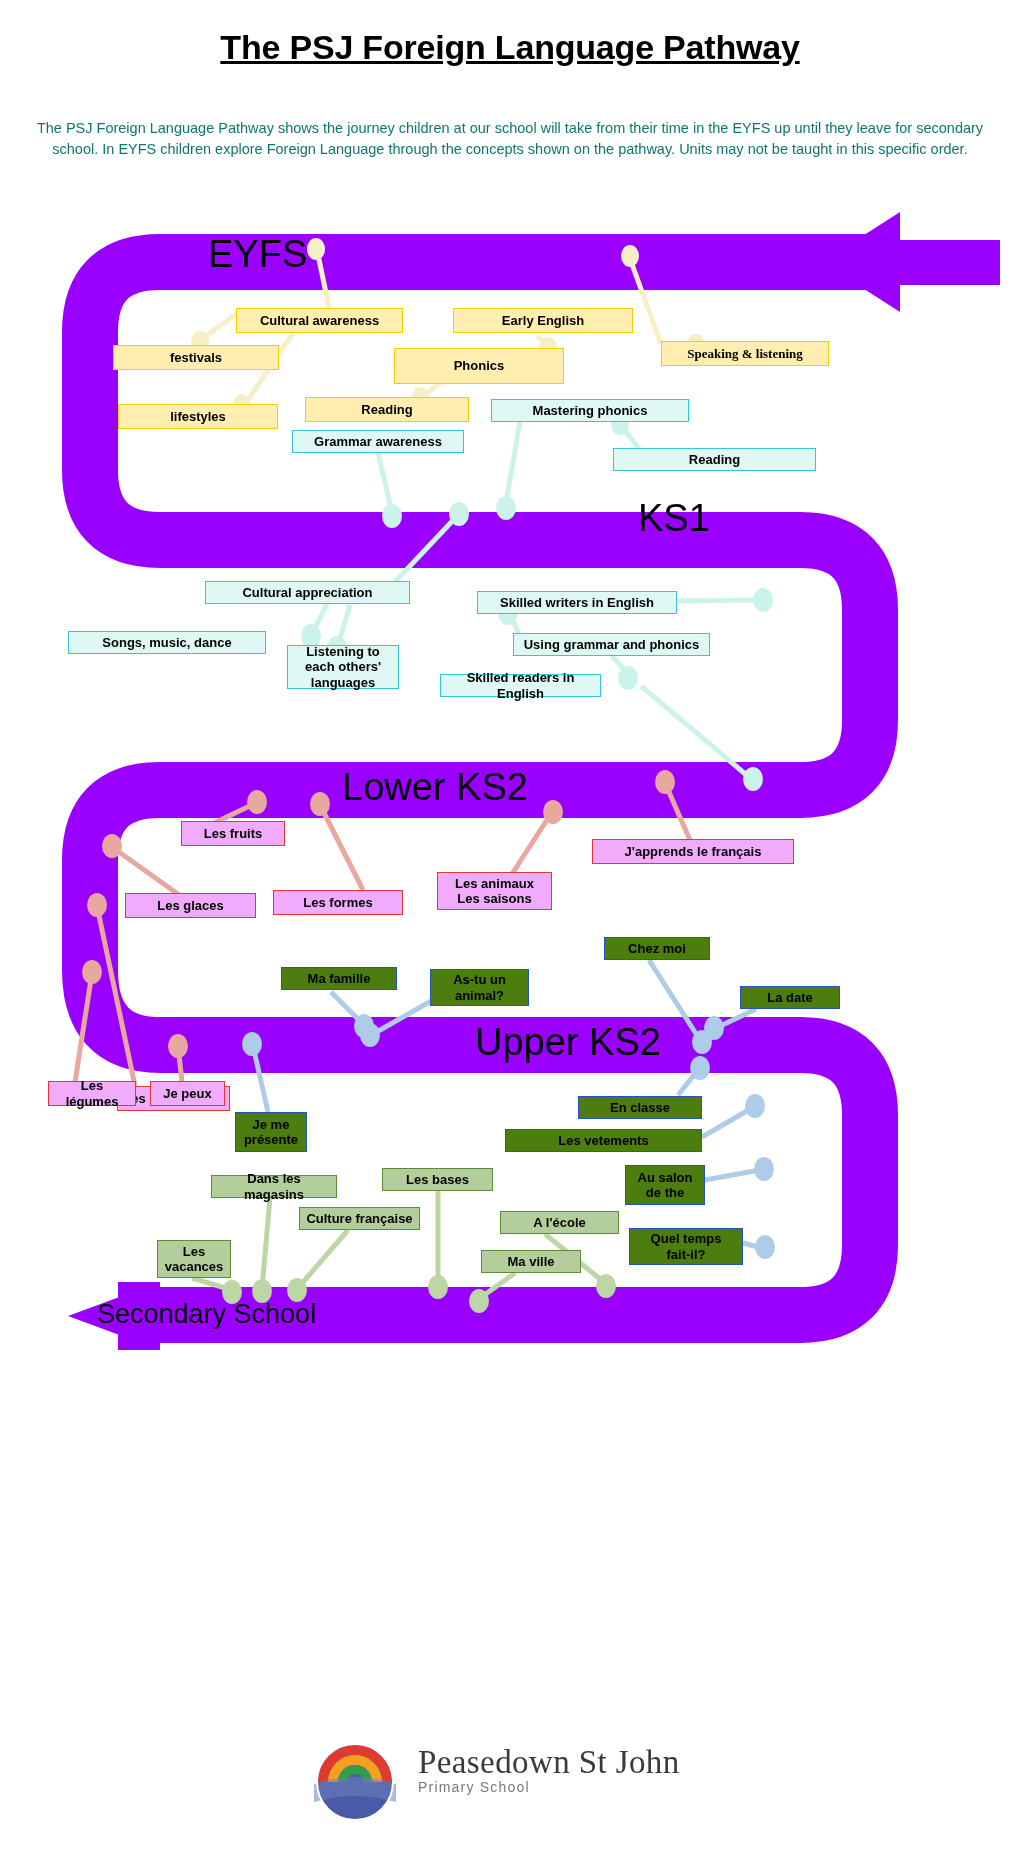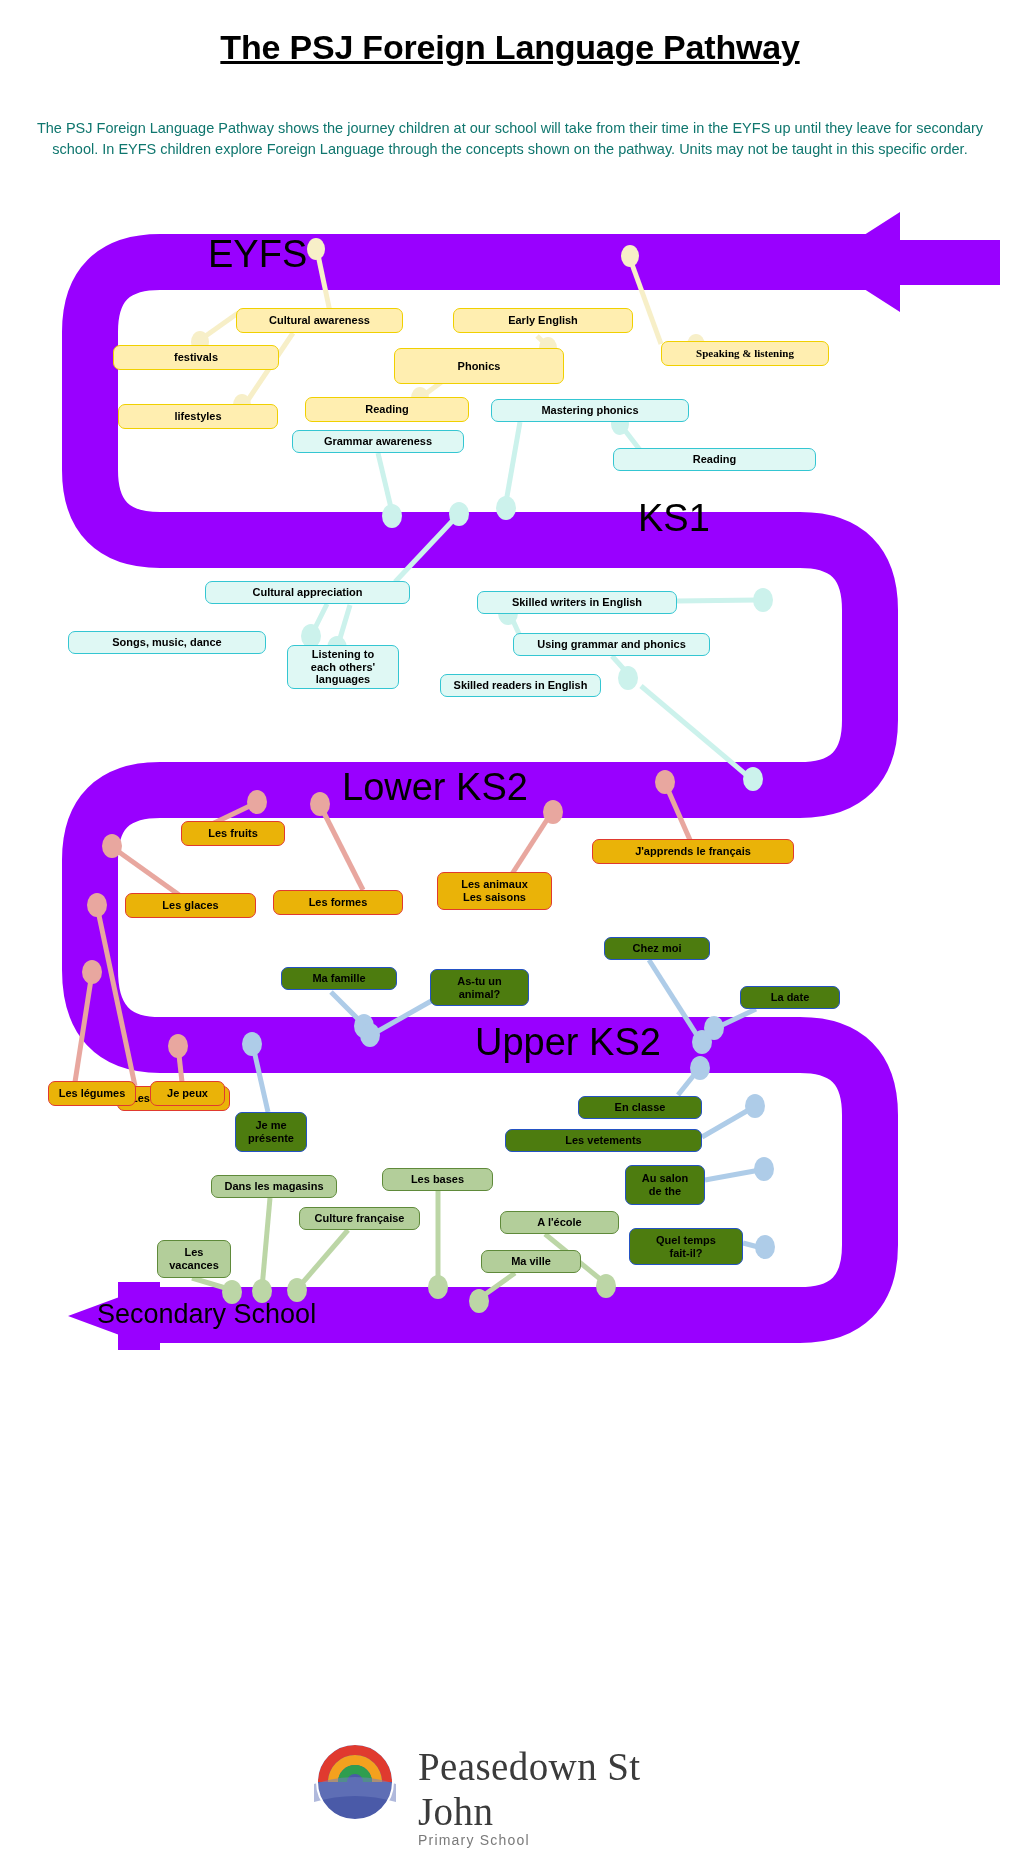--- a/index.html
+++ b/index.html
@@ -34,40 +34,39 @@
     font-size:38px; color:#000; font-weight:400;
     font-family:"Liberation Sans", sans-serif;
     white-space:nowrap;
   }
   .phase.small { font-size:27px; }
 
   
   .box {
     position:absolute;
     box-sizing:border-box;
-    font-size:11px;
+    font-size:13px;
     font-weight:bold;
     color:#000;
     text-align:center;
     display:flex; align-items:center; justify-content:center;
     line-height:1.18;
     padding:2px 4px;
     white-space:pre-line;
-    border-radius:7px;
   }
   .box.yellow { background:#ffeeb0; border:1px solid #f0d000; }
   .box.cyan   { background:#dff8f4; border:1px solid #34c6d2; }
-  .box.red    { background:#eab308; border:1px solid #e03a2f; }
+  .box.red    { background:#f0abfc; border:1px solid #e03a2f; }
   .box.blue   { background:#4d7c0f; border:1px solid #2452c4; }
   .box.green  { background:#b3ce9a; border:1px solid #5f8a3a; }
 
   
   .logo-wrap { position:absolute; left:300px; top:1740px; width:420px; height:80px; }
   .logo-text { position:absolute; left:118px; top:4px; }
-  .logo-name { font-family:"Liberation Serif", serif; font-size:39px; color:#3b3b3b; letter-spacing:0.4px; }
+  .logo-name { font-family:"Liberation Serif", serif; font-size:33px; color:#3b3b3b; letter-spacing:0.4px; }
   .logo-sub  { font-family:"Liberation Sans", sans-serif; font-size:14px; color:#7a7a7a; letter-spacing:1.2px; margin-top:-2px;}
 </style>
 </head>
 <body>
 
 <div id="stage">
 
   <div class="title">The PSJ Foreign Language Pathway</div>
   <div class="intro">The PSJ Foreign Language Pathway shows the journey children at our school will take from their time in the EYFS up until they leave for secondary school. In EYFS children explore Foreign Language through the concepts shown on the pathway. Units may not be taught in this specific order.</div>
 

